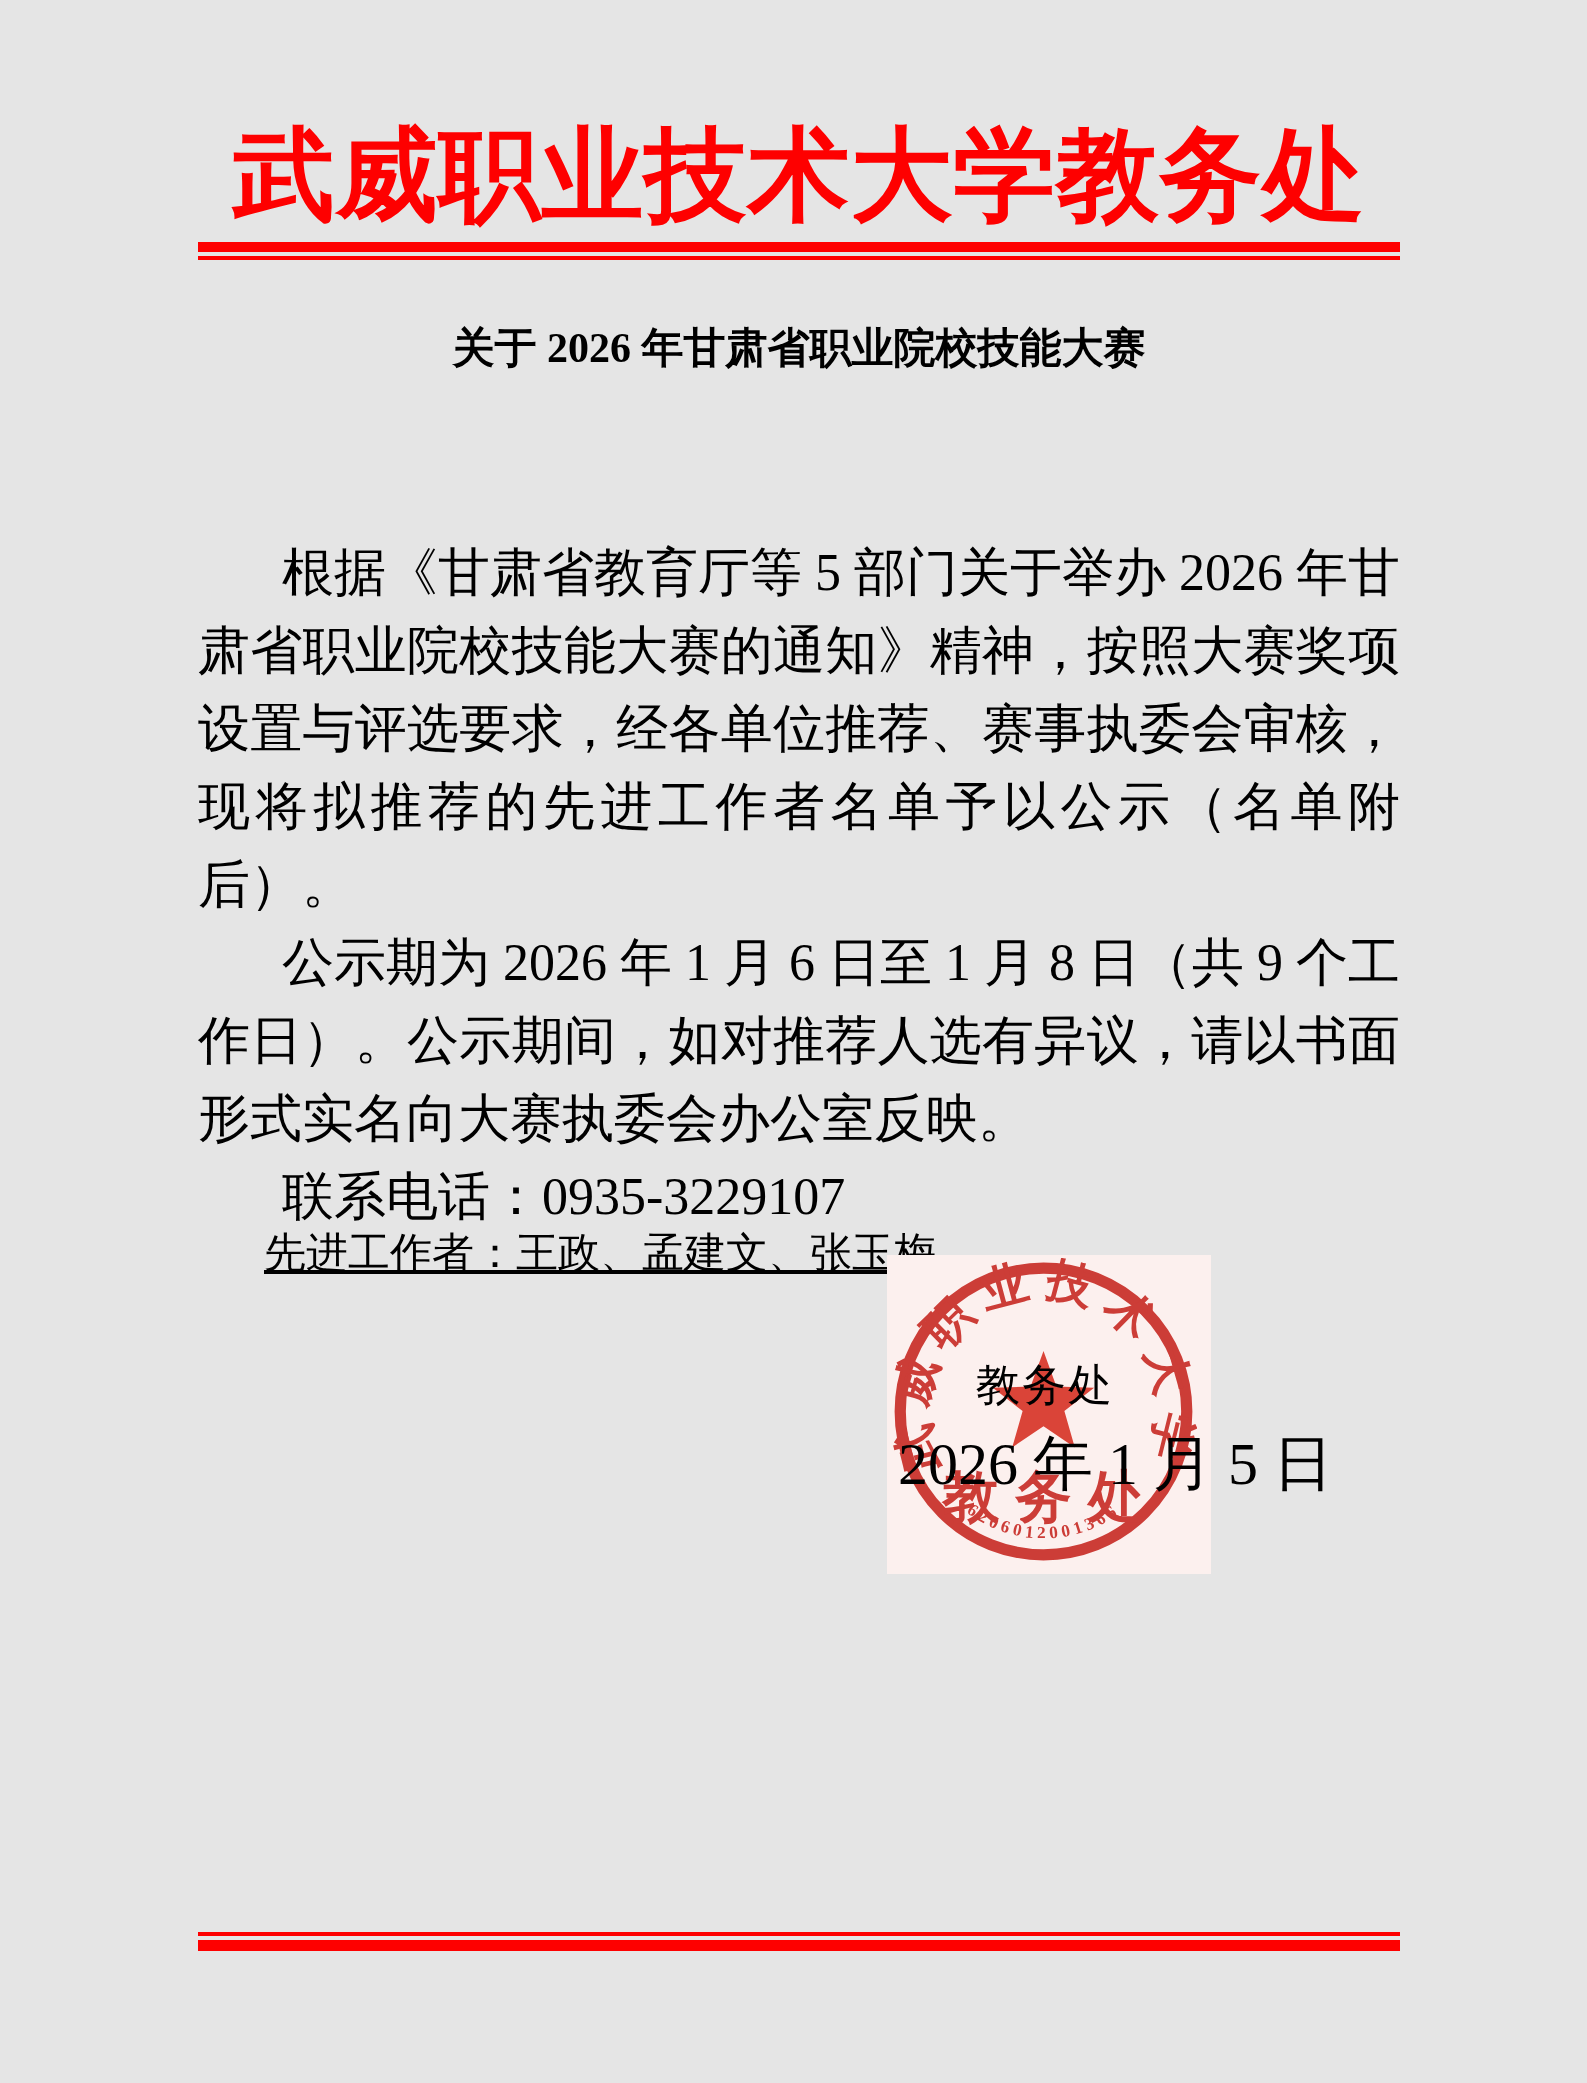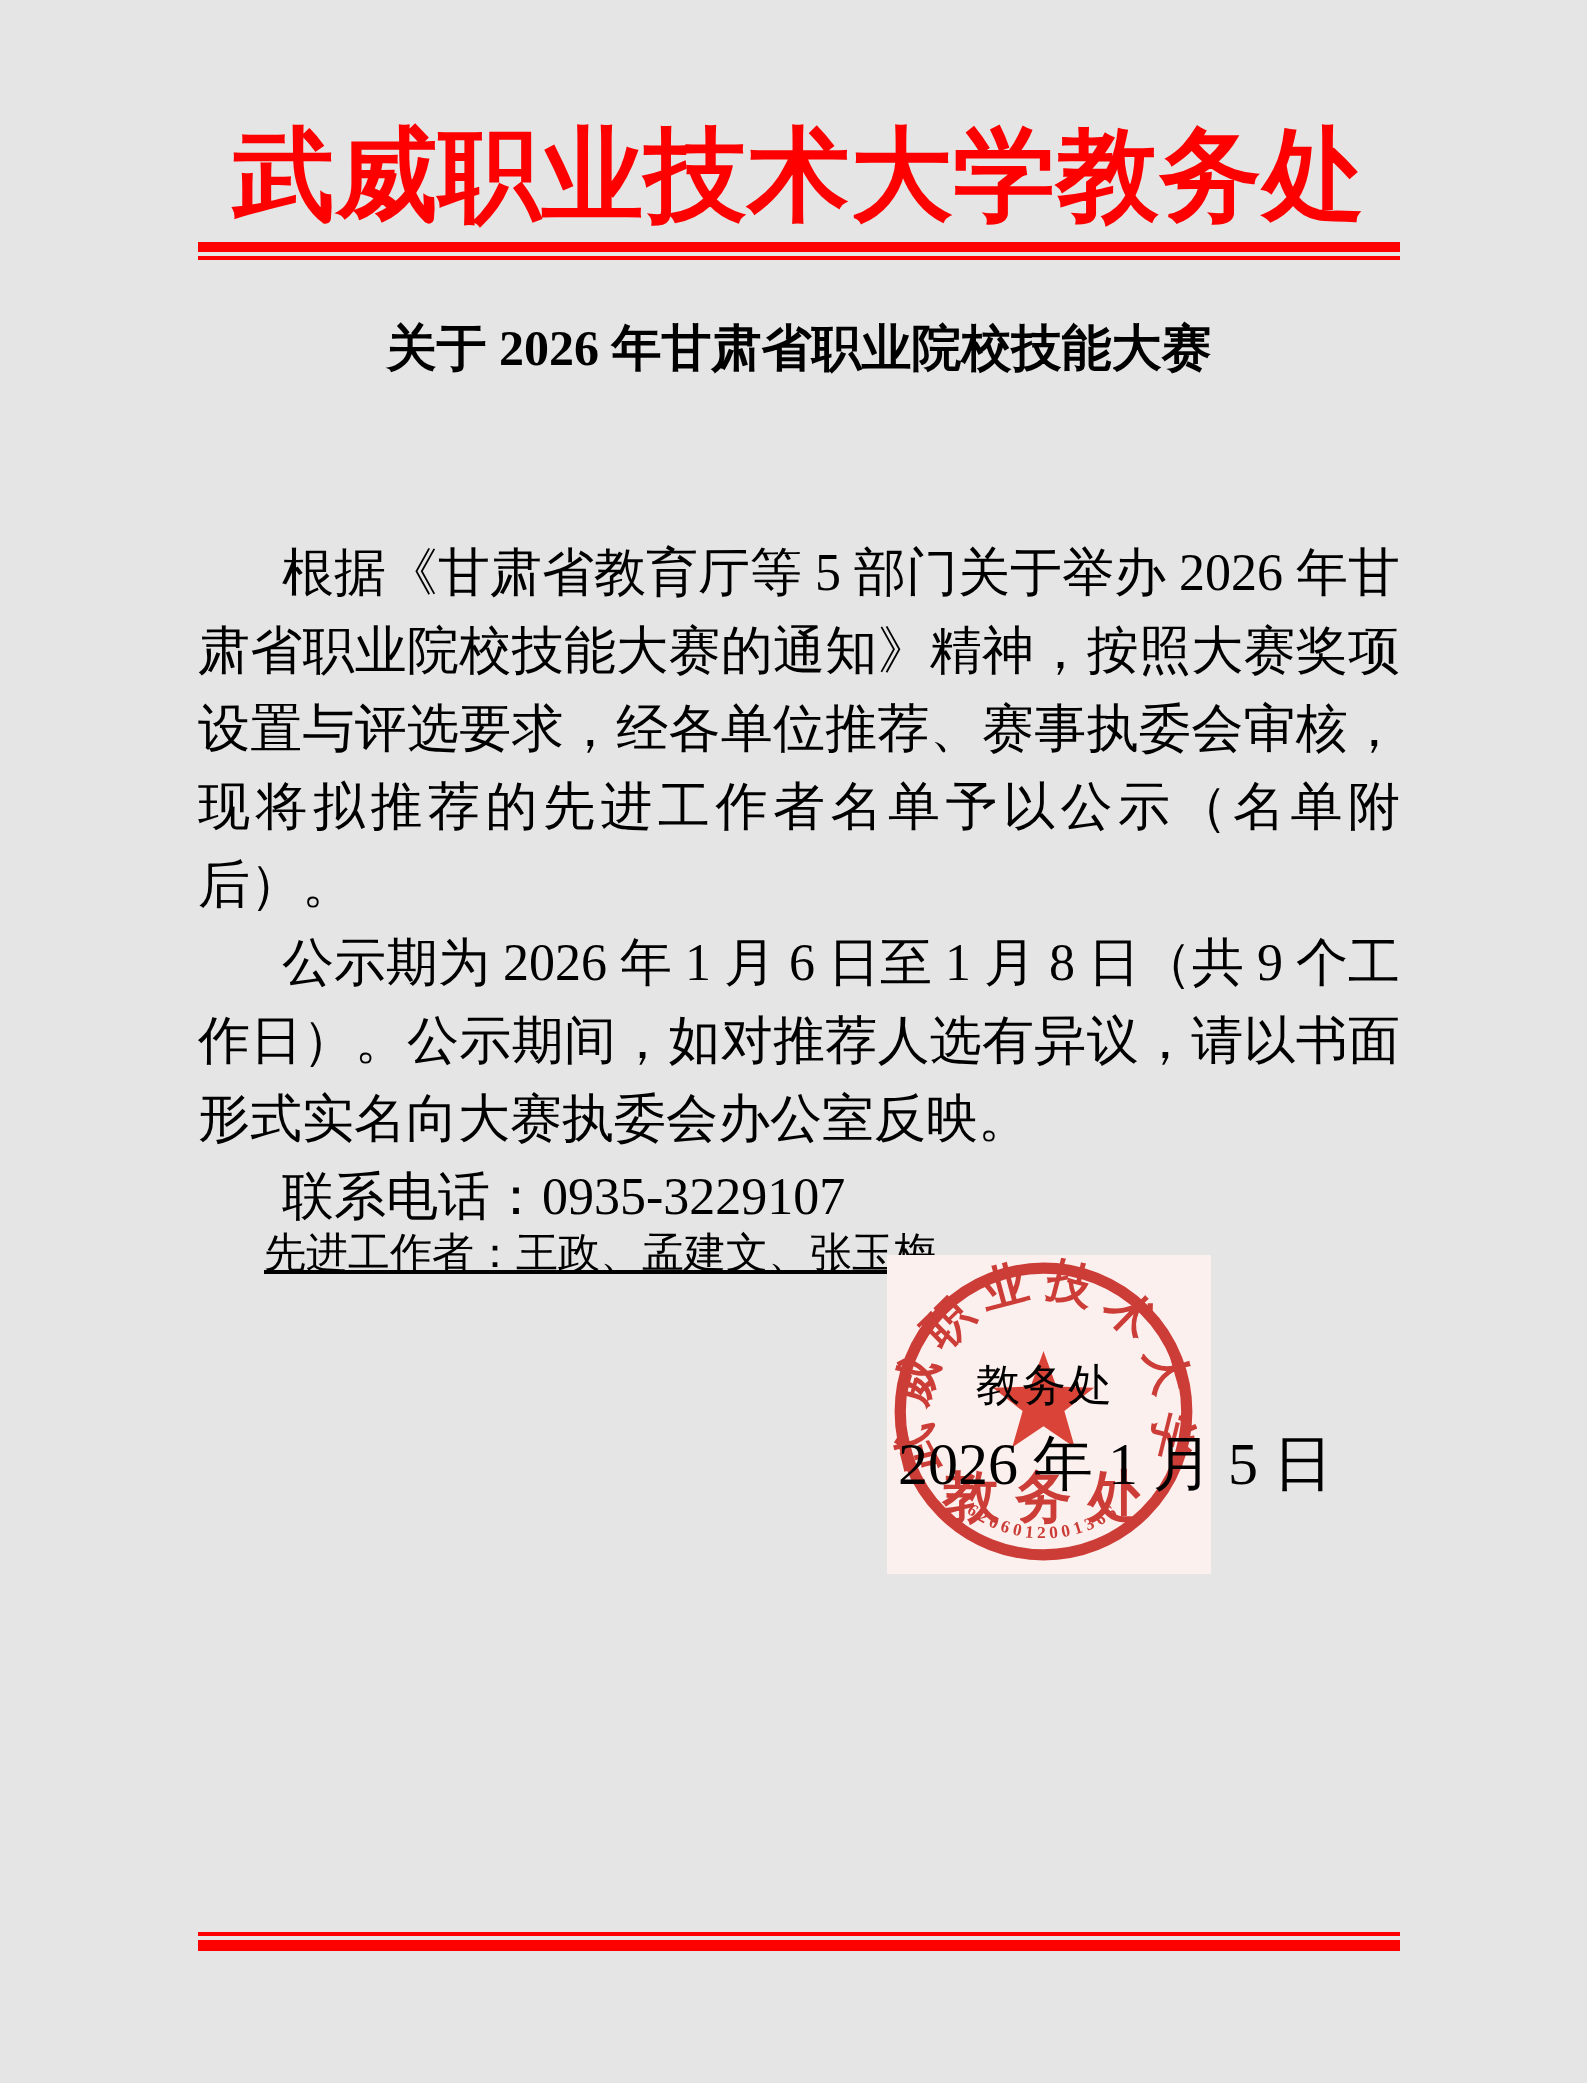--- a/index.html
+++ b/index.html
@@ -24,21 +24,21 @@
   }
   .rule{position:absolute;left:198px;width:1202px;background:#fe0000;}
   .rule-top-thick{top:242px;height:10px;}
   .rule-top-thin{top:256px;height:4px;}
   .rule-bottom-thin{top:1932px;height:4px;}
   .rule-bottom-thick{top:1940px;height:11px;}
   
   .doc-title{
     position:absolute;top:300px;left:198px;width:1202px;
     text-align:center;
-    font-size:50px;font-weight:bold;
+    font-size:42px;font-weight:bold;
     line-height:97px;
     white-space:nowrap;
   }
   
   .body-text{
     position:absolute;top:534px;left:198px;width:1202px;
     font-size:52px;line-height:78px;
     text-align:justify;
   }
   .body-text p{margin:0;text-indent:84px;}

